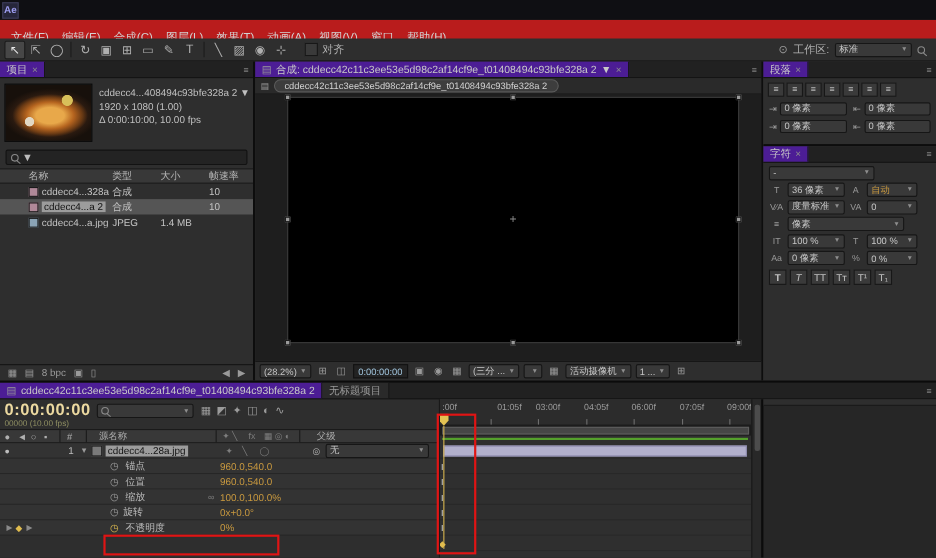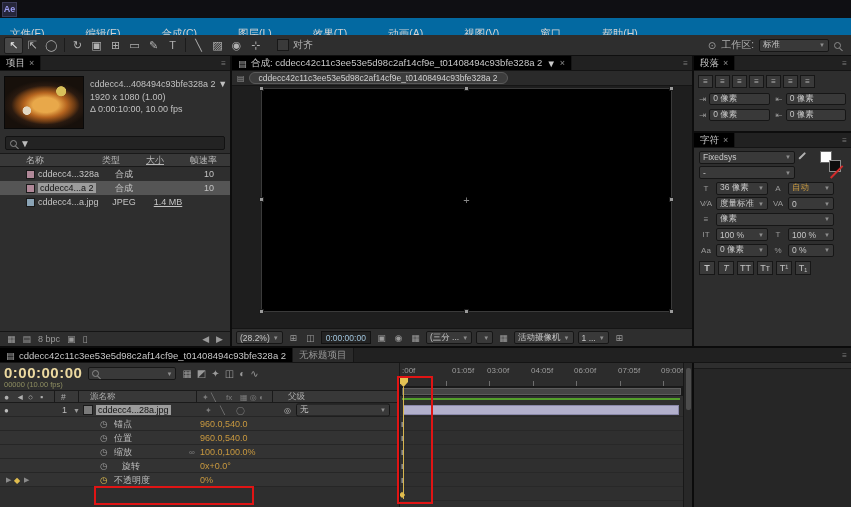--- a/index.html
+++ b/index.html
@@ -3,36 +3,36 @@
 <meta charset="utf-8">
 <style>
 * { margin:0; padding:0; box-sizing:border-box; }
 html,body { width:851px; height:507px; }
 body { position:relative; background:#282828; font-family:"Liberation Sans","DejaVu Sans",sans-serif; font-size:10px; color:#bdbdbd; overflow:hidden; }
 
 
 .titlebar { position:absolute; top:0; left:0; right:0; height:18px; background:#0f0f13; display:flex; align-items:center; z-index:5; }
 .app-badge { width:15px; height:15px; margin-left:2px; background:#26263a; border:1px solid #3c3c5a; color:#9d9df0; font-size:9px; font-weight:bold; display:flex; align-items:center; justify-content:center; z-index:2; }
 .title-text { position:absolute; left:0; right:0; text-align:center; font-size:11px; color:#e6e6e6; }
-.menubar { position:absolute; top:18px; left:0; right:0; height:32px; background:#0369a1; border-bottom:1px solid #171717; display:flex; align-items:center; padding-left:4px; font-size:10.5px; color:#d2d2d2;gap:29px; }
+.menubar { position:absolute; top:18px; left:0; right:0; height:32px; background:#b91c1c; border-bottom:1px solid #171717; display:flex; align-items:center; padding-left:4px; font-size:10.5px; color:#d2d2d2; }
 .menu-item { padding:0 6px; }
 .toolbar { position:absolute; top:35px; left:0; right:0; height:21px; background:#2e2e2e; border-bottom:1px solid #0f0f0f; display:flex; align-items:center; padding:0 4px; color:#b0b0b0; }
 .tool { width:19px; height:17px; display:flex; align-items:center; justify-content:center; font-size:11px; border-radius:2px; }
 .tool.sel { background:#474747; border:1px solid #1c1c1c; color:#e8e8e8; }
 .tool-sep { width:1px; height:14px; background:#1b1b1b; margin:0 3px; }
 .snap-wrap { display:flex; align-items:center; gap:4px; margin-left:12px; }
 .snap-box { width:12px; height:12px; background:#3a3a3a; border:1px solid #171717; }
 .toolbar-right { margin-left:auto; display:flex; align-items:center; gap:5px; padding-right:6px; }
 
 
 .dd { display:inline-flex; align-items:center; background:#393939; border:1px solid #161616; border-radius:2px; height:13px; padding:0 3px; font-size:8.5px; color:#c6c6c6; white-space:nowrap; }
 .dd .dd-caret { margin-left:auto; padding-left:3px; font-size:6px; color:#8e8e8e; }
 .val { color:#c9993f; }
 .tabstrip { height:15px; background:#212121; border-bottom:1px solid #141414; display:flex; align-items:stretch; font-size:9.5px; color:#c8c8c8; }
-.tab { display:flex; align-items:center; gap:4px; padding:0 6px; background:#000000; border-right:1px solid #161616; white-space:nowrap; overflow:hidden; }
+.tab { display:flex; align-items:center; gap:4px; padding:0 6px; background:#4c1d95; border-right:1px solid #161616; white-space:nowrap; overflow:hidden; }
 .tab.inactive { background:#2a2a2a; color:#9a9a9a; }
 .tab-label { overflow:hidden; text-overflow:ellipsis; }
 .close-x { color:#8d8d8d; font-size:9px; }
 .strip-end { margin-left:auto; display:flex; align-items:center; gap:3px; padding-right:4px; color:#7f7f7f; font-size:8px; }
 .icon { color:#9a9a9a; }
 
 
 .main { position:absolute; top:56px; left:0; width:851px; height:290px; }
 #project-panel { position:absolute; left:0; top:0; width:232px; height:290px; background:#2e2e2e; border-right:2px solid #0d0d0d; }
 #comp-panel { position:absolute; left:232px; top:0; width:462px; height:290px; background:#2e2e2e; border-right:2px solid #0d0d0d; }
@@ -45,22 +45,22 @@
   radial-gradient(circle at 72% 28%, #d8c05a 0 7%, rgba(0,0,0,0) 8%),
   radial-gradient(circle at 28% 66%, #e2d8c4 0 6%, rgba(0,0,0,0) 7%),
   radial-gradient(ellipse 55% 48% at 52% 55%, #e8a84a 0 30%, #b5641f 50%, #6a3a14 68%, #2a1a10 80%, #17100b 100%); }
 .proj-meta { font-size:9px; line-height:12.5px; color:#c0c0c0; padding-top:2px; overflow:hidden; white-space:nowrap; }
 .search-row { margin:4px 5px 3px; height:14px; background:#232323; border:1px solid #121212; border-radius:2px; display:flex; align-items:center; padding:0 4px; gap:3px; }
 .mag { width:7px; height:7px; border:1px solid #8a8a8a; border-radius:50%; position:relative; flex:none; }
 .mag::after { content:""; position:absolute; width:4px; height:1px; background:#8a8a8a; right:-3px; bottom:-2px; transform:rotate(40deg); }
 .proj-head { display:flex; height:14px; background:#383838; border-top:1px solid #191919; border-bottom:1px solid #191919; align-items:center; font-size:9px; color:#b6b6b6; }
 .cell { overflow:hidden; white-space:nowrap; }
 .c-name { width:102px; padding-left:26px; display:flex; align-items:center; gap:3px; }
-.c-type { width:44px; } .c-size { width:44px;text-decoration:underline; } .c-fps { width:38px; }
-.proj-row { display:flex; height:14px; align-items:center; font-size:9px; color:#c4c4c4;text-align:center; }
+.c-type { width:44px; } .c-size { width:44px; } .c-fps { width:38px; }
+.proj-row { display:flex; height:14px; align-items:center; font-size:9px; color:#c4c4c4; }
 .proj-row.selected { background:#555555; }
 .ri { width:9px; height:9px; flex:none; border:1px solid #1a1a1a; }
 .ri-comp { background:#b08898; } .ri-img { background:#8aa3b5; }
 .name-chip { background:#9c9c9c; color:#121212; padding:0 2px; }
 .proj-footer { position:absolute; bottom:0; left:0; right:0; height:15px; background:#2e2e2e; border-top:1px solid #151515; display:flex; align-items:center; gap:7px; padding:0 7px; font-size:9px; color:#9c9c9c; }
 
 
 .breadcrumb-bar { height:15px; background:#2a2a2a; border-bottom:1px solid #151515; display:flex; align-items:center; gap:4px; padding:0 5px; }
 .crumb { background:#3d3d3d; border:1px solid #5a5a5a; border-radius:7px; padding:0 9px; height:12px; display:flex; align-items:center; font-size:8.5px; color:#d2d2d2; max-width:430px; overflow:hidden; white-space:nowrap; }
 .viewport { position:absolute; top:30px; left:0; right:0; bottom:18px; background:#1e1e1e; }
@@ -367,31 +367,20 @@
         <div class="tab">
           <span class="tab-label">字符</span>
           <span class="close-x">×</span>
         </div>
         <div class="strip-end">
             <span>≡</span>
           </div>
       </div>
       <div class="char-row">
         <span class="dd" style="width:96px">
-          <span>Fixedsys</span>
-          <span class="dd-caret">▼</span>
-        </span>
-        <span class="dropper"></span>
-        <span class="swatches">
-          <span class="sw-fill"></span>
-          <span class="sw-stroke"></span>
-        </span>
-      </div>
-      <div class="char-row">
-        <span class="dd" style="width:96px">
           <span>-</span>
           <span class="dd-caret">▼</span>
         </span>
       </div>
       <div class="char-row">
         <span class="mini-label">T</span>
         <span class="dd" style="width:52px">
           <span>36 像素</span>
           <span class="dd-caret">▼</span>
         </span>
@@ -408,21 +397,21 @@
           <span class="dd-caret">▼</span>
         </span>
         <span class="mini-label">VA</span>
         <span class="dd" style="width:46px">
           <span>0</span>
           <span class="dd-caret">▼</span>
         </span>
       </div>
       <div class="char-row">
         <span class="mini-label">≡</span>
-        <span class="dd" style="width:118px">
+        <span class="dd" style="width:106px">
           <span>像素</span>
           <span class="dd-caret">▼</span>
         </span>
       </div>
       <div class="char-row">
         <span class="mini-label">ΙT</span>
         <span class="dd" style="width:52px">
           <span>100 %</span>
           <span class="dd-caret">▼</span>
         </span>
@@ -541,21 +530,21 @@
 
         <div class="tl-row">
           <span class="rx stopwatch" style="left:100px">◷</span>
           <span class="rx" style="left:114px">缩放</span>
           <span class="rx sw-dim" style="left:189px">∞</span>
           <span class="rx val" style="left:200px">100.0,100.0%</span>
         </div>
 
         <div class="tl-row">
           <span class="rx stopwatch" style="left:100px">◷</span>
-          <span class="rx" style="left:122px">旋转</span>
+          <span class="rx" style="left:112px">旋转</span>
           <span class="rx val" style="left:200px">0x+0.0°</span>
         </div>
 
         <div class="tl-row">
           <span class="rx" style="left:6px;font-size:7px;color:#8a8a8a">▶</span>
           <span class="rx" style="left:14px;font-size:8px;color:#e0bc4e">◆</span>
           <span class="rx" style="left:24px;font-size:7px;color:#8a8a8a">▶</span>
           <span class="rx stopwatch on" style="left:100px">◷</span>
           <span class="rx" style="left:114px">不透明度</span>
           <span class="rx val" style="left:200px">0%</span>

